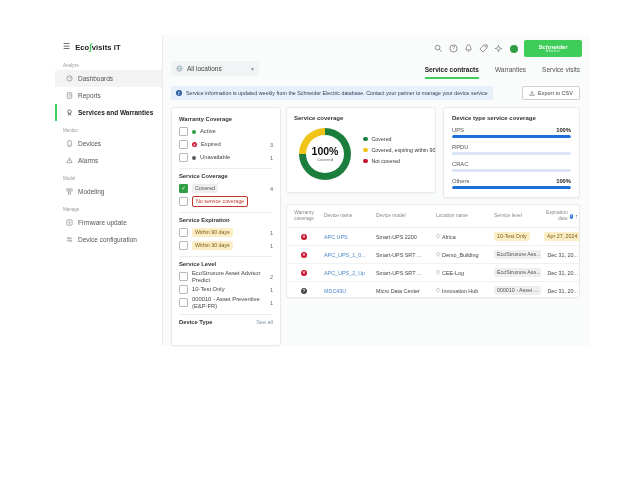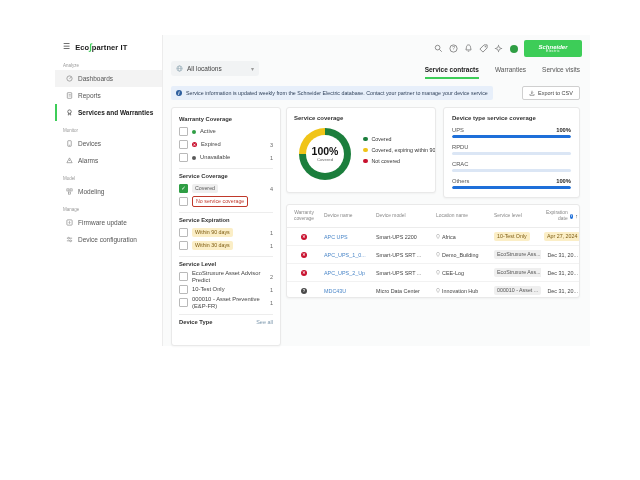--- a/index.html
+++ b/index.html
@@ -109,21 +109,21 @@
 </style>
 </head>
 <body>
 
 <div class="canvas">
  <div class="app">
 
   <div class="sidebar">
     <div class="logo-row">
       <span class="hamburger">☰</span>
-      <span class="logo-text"><span>Eco</span><span class="logo-glyph">∫</span><span>partner IT</span></span>
+      <span class="logo-text"><span>Eco</span><span class="logo-glyph">∫</span><span>visits IT</span></span>
     </div>
 
     <div class="sec-label">Analyze</div>
     <div class="sitem hovered">
       <span class="sicon">
             <svg width="7" height="7" viewBox="0 0 8 8">
               <circle cx="4" cy="4" r="3" fill="none" stroke="#888" stroke-width="0.8"></circle>
               <line x1="4" y1="4" x2="6" y2="2.5" stroke="#888" stroke-width="0.8"></line>
             </svg>
           </span>

